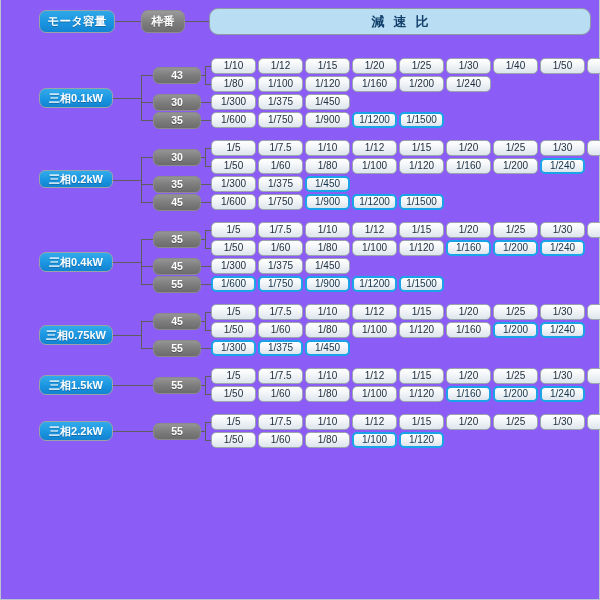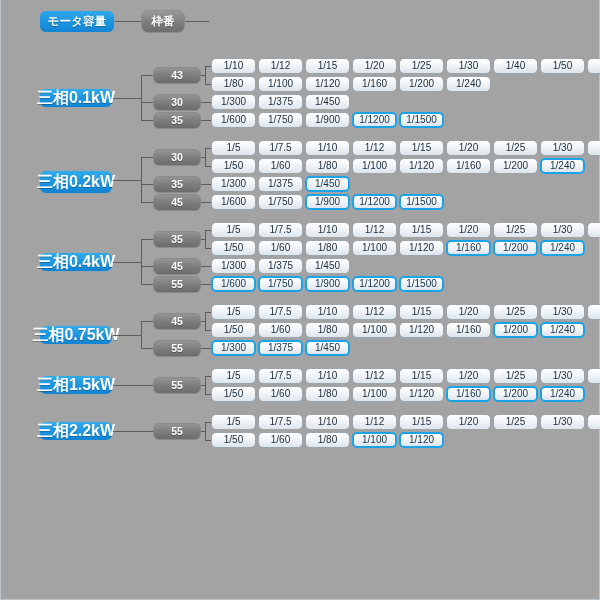--- a/index.html
+++ b/index.html
@@ -9,21 +9,21 @@
     font-family:"Liberation Sans","DejaVu Sans",sans-serif;
     overflow:hidden;
   }
   #page{
     position:relative;
     width:600px;height:600px;
     box-sizing:border-box;
     border-left:1px solid #b9c4cc;
     border-right:1px solid #b9c4cc;
     border-bottom:1px solid #b9c4cc;
-    background:#a3a3a3;
+    background:#8b5cf6;
   }
 
   
   .pill{
     position:absolute;
     box-sizing:border-box;
     display:flex;align-items:center;justify-content:center;
     border-radius:5px;
     white-space:nowrap;
     line-height:1;
@@ -54,21 +54,21 @@
     border:1px solid #8d9aa3;
     border-radius:9px;
     letter-spacing:9px;
     text-indent:9px;
   }
 
   
   .motor{
     background:linear-gradient(180deg,#32abea 0%,#1b95e1 55%,#1283d1 100%);
     color:#fff;
-    font-size:16px;font-weight:bold;
+    font-size:11px;font-weight:bold;
     border:1px solid #9aa3a8;
     border-radius:7px;
     text-shadow:0 1px 0 rgba(0,0,0,.25);
   }
   
   .frame{
     background:linear-gradient(180deg,#949494 0%,#7b7b7b 55%,#6c6c6c 100%);
     color:#fff;
     font-size:10.5px;font-weight:bold;
     border:1px solid #8a8a8a;
@@ -120,20 +120,21 @@
 <div id="page">
 
   <div class="pill hdr-motor" style="left:38px;top:10px;width:76px;height:23px;">モータ容量</div>
 
   <div class="ln lnh" style="left:114px;top:21px;width:26px;"></div>
 
   <div class="pill hdr-frame" style="left:140px;top:10px;width:44px;height:23px;">枠番</div>
 
   <div class="ln lnh" style="left:184px;top:21px;width:24px;"></div>
 
+  <div class="pill hdr-ratio" style="left:208px;top:8px;width:382px;height:27px;">減速比</div>
 
   <div id="body-layer">
       <div class="pill ratio" style="left:210px;top:58px;width:45px;height:16px;">1/10</div>
       <div class="pill ratio" style="left:257px;top:58px;width:45px;height:16px;">1/12</div>
       <div class="pill ratio" style="left:304px;top:58px;width:45px;height:16px;">1/15</div>
       <div class="pill ratio" style="left:351px;top:58px;width:45px;height:16px;">1/20</div>
       <div class="pill ratio" style="left:398px;top:58px;width:45px;height:16px;">1/25</div>
       <div class="pill ratio" style="left:445px;top:58px;width:45px;height:16px;">1/30</div>
       <div class="pill ratio" style="left:492px;top:58px;width:45px;height:16px;">1/40</div>
       <div class="pill ratio" style="left:539px;top:58px;width:45px;height:16px;">1/50</div>
@@ -198,21 +199,21 @@
       <div class="pill ratio" style="left:257px;top:194px;width:45px;height:16px;">1/750</div>
       <div class="pill ratio hl" style="left:304px;top:194px;width:45px;height:16px;">1/900</div>
       <div class="pill ratio hl" style="left:351px;top:194px;width:45px;height:16px;">1/1200</div>
       <div class="pill ratio hl" style="left:398px;top:194px;width:45px;height:16px;">1/1500</div>
       <div class="pill frame" style="left:152px;top:194px;width:48px;height:17px;">45</div>
       <div class="ln lnh" style="left:200px;top:202px;width:10px;"></div>
       <div class="ln lnv" style="left:140px;top:157px;height:45px;"></div>
       <div class="ln lnh" style="left:140px;top:157px;width:12px;"></div>
       <div class="ln lnh" style="left:140px;top:184px;width:12px;"></div>
       <div class="ln lnh" style="left:140px;top:202px;width:12px;"></div>
-      <div class="pill motor" style="left:38px;top:170px;width:74px;height:24px;">三相0.2kW</div>
+      <div class="pill motor" style="left:38px;top:170px;width:74px;height:18px;border-radius:6px;">三相0.2kW</div>
       <div class="ln lnh" style="left:112px;top:180px;width:28px;"></div>
       <div class="pill ratio" style="left:210px;top:222px;width:45px;height:16px;">1/5</div>
       <div class="pill ratio" style="left:257px;top:222px;width:45px;height:16px;">1/7.5</div>
       <div class="pill ratio" style="left:304px;top:222px;width:45px;height:16px;">1/10</div>
       <div class="pill ratio" style="left:351px;top:222px;width:45px;height:16px;">1/12</div>
       <div class="pill ratio" style="left:398px;top:222px;width:45px;height:16px;">1/15</div>
       <div class="pill ratio" style="left:445px;top:222px;width:45px;height:16px;">1/20</div>
       <div class="pill ratio" style="left:492px;top:222px;width:45px;height:16px;">1/25</div>
       <div class="pill ratio" style="left:539px;top:222px;width:45px;height:16px;">1/30</div>
       <div class="pill ratio" style="left:586px;top:222px;width:45px;height:16px;">1/40</div>

